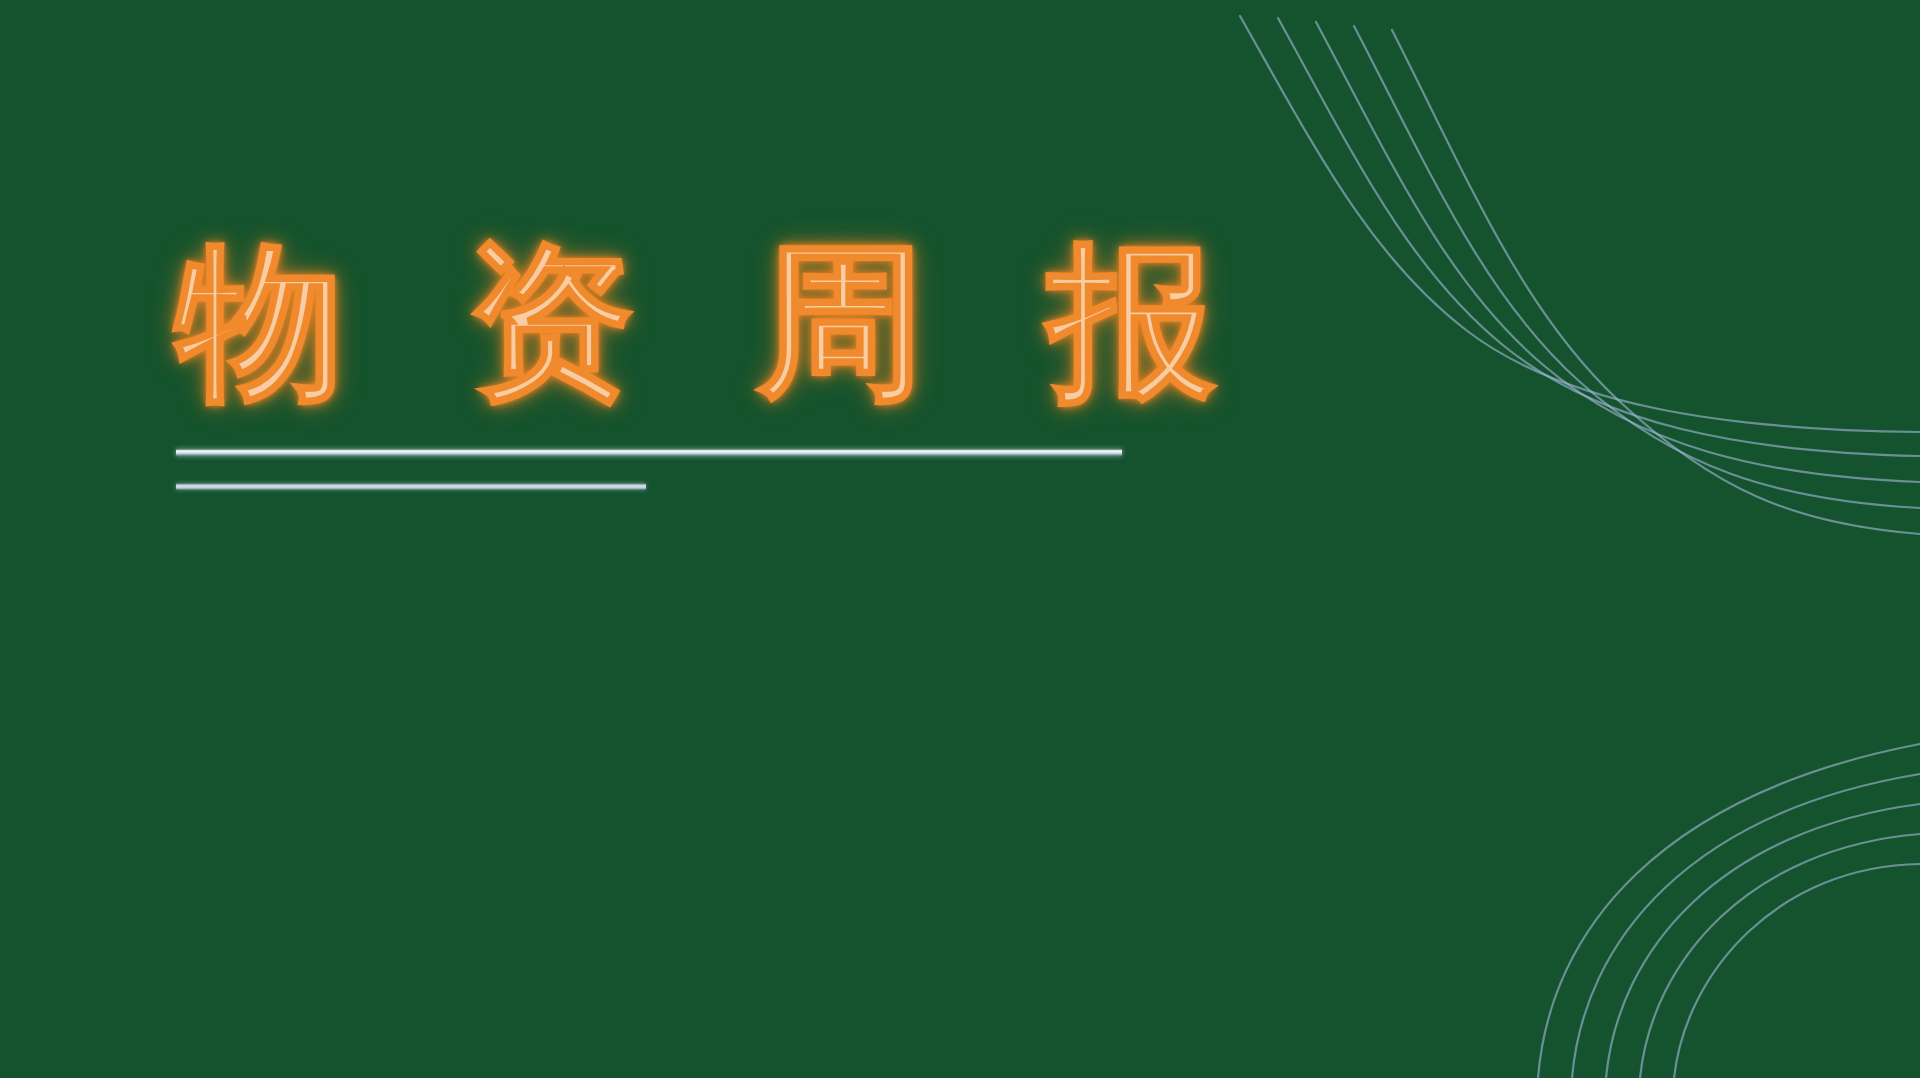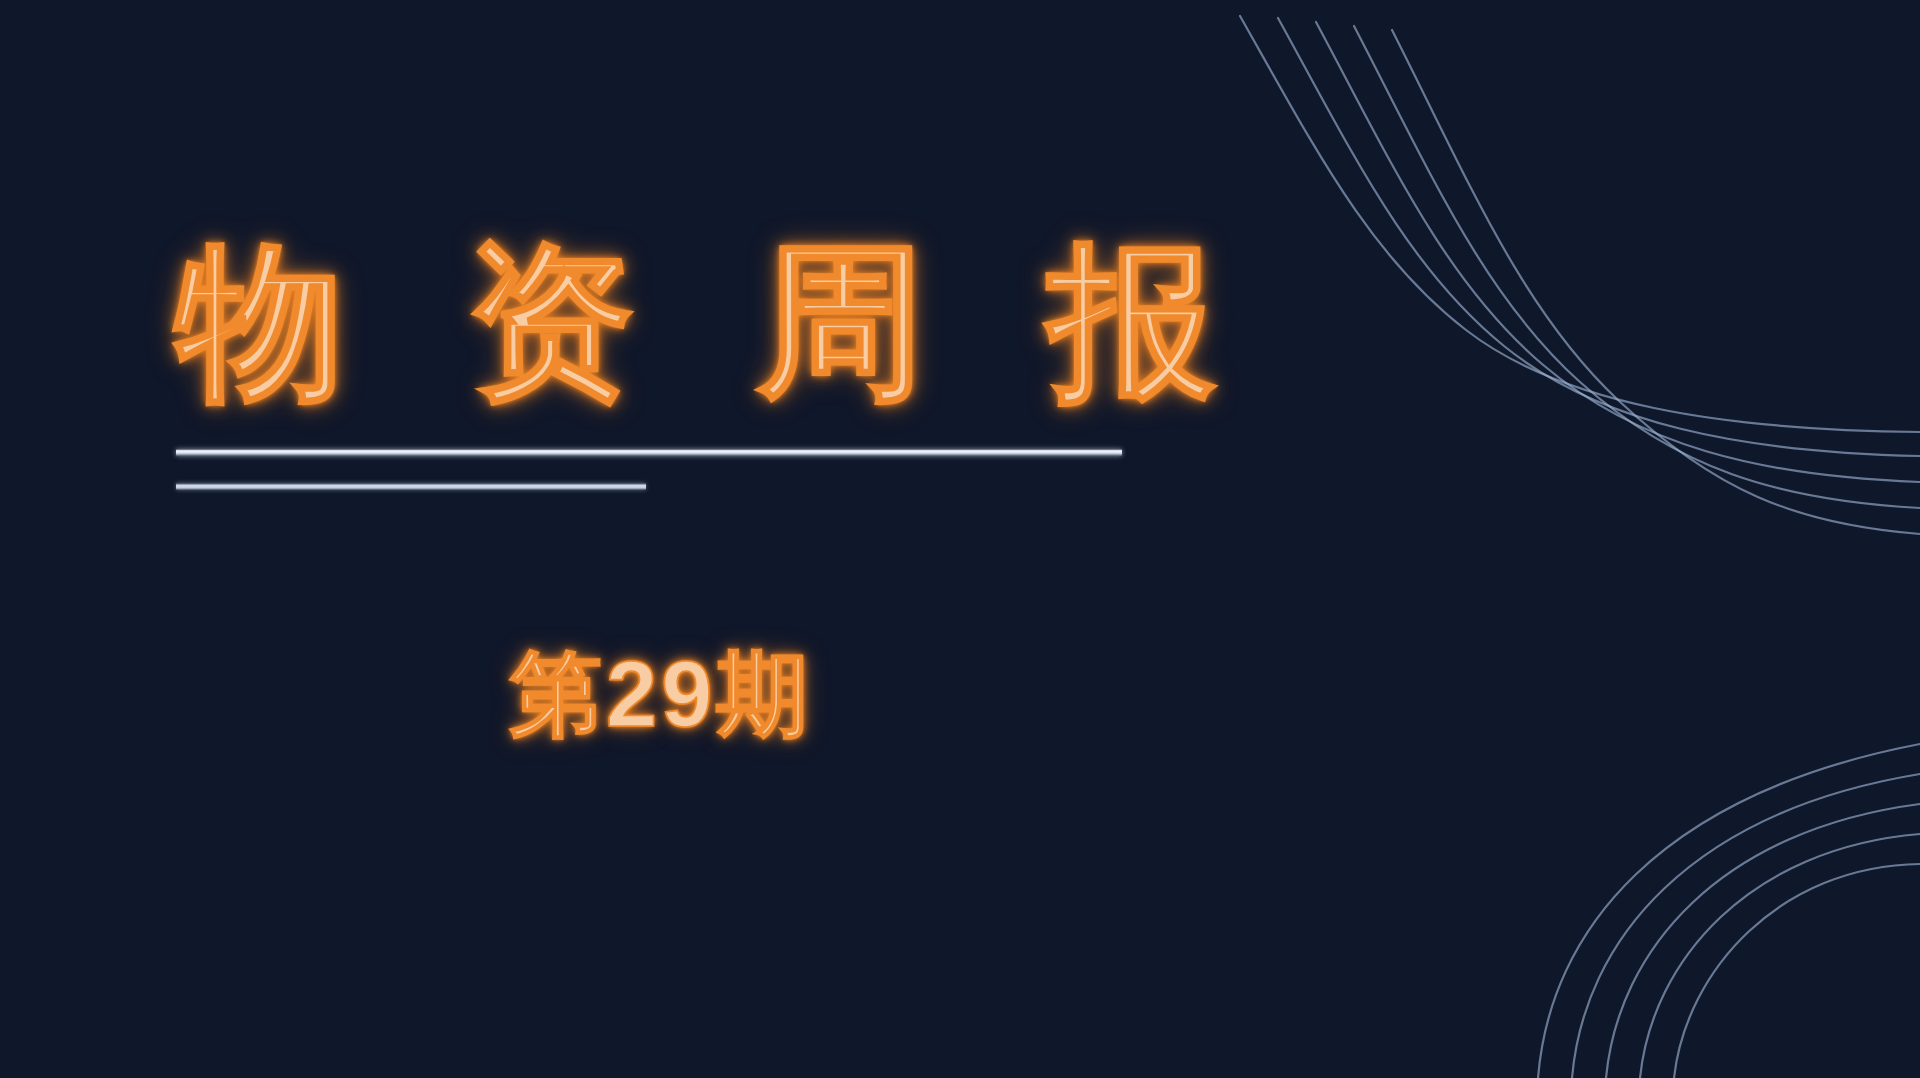--- a/index.html
+++ b/index.html
@@ -5,21 +5,21 @@
 <style>
   html, body {
     margin: 0;
     padding: 0;
     background: #0b3a84;
   }
   #slide {
     position: relative;
     width: 1920px;
     height: 1078px;
-    background: #0f172a;
+    background: #14532d;
     overflow: hidden;
     font-family: "Liberation Sans", "DejaVu Sans", sans-serif;
   }
 
   
   .corner-decor {
     position: absolute;
     pointer-events: none;
   }
   #decor-top-right {
@@ -135,15 +135,14 @@
     <path class="decor-line" d="M 420,520 C 432,402 530,290 700,276"></path>
     <path class="decor-line" d="M 454,520 C 466,412 560,308 700,306"></path>
   </svg>
 
   <div id="title-block">
     <h1 id="main-title">物 资 周 报</h1>
     <div id="title-rule-primary" class="title-rule"></div>
     <div id="title-rule-secondary" class="title-rule"></div>
   </div>
 
-  <div id="issue-label">第29期</div>
 
 </div>
 
 </body></html>

